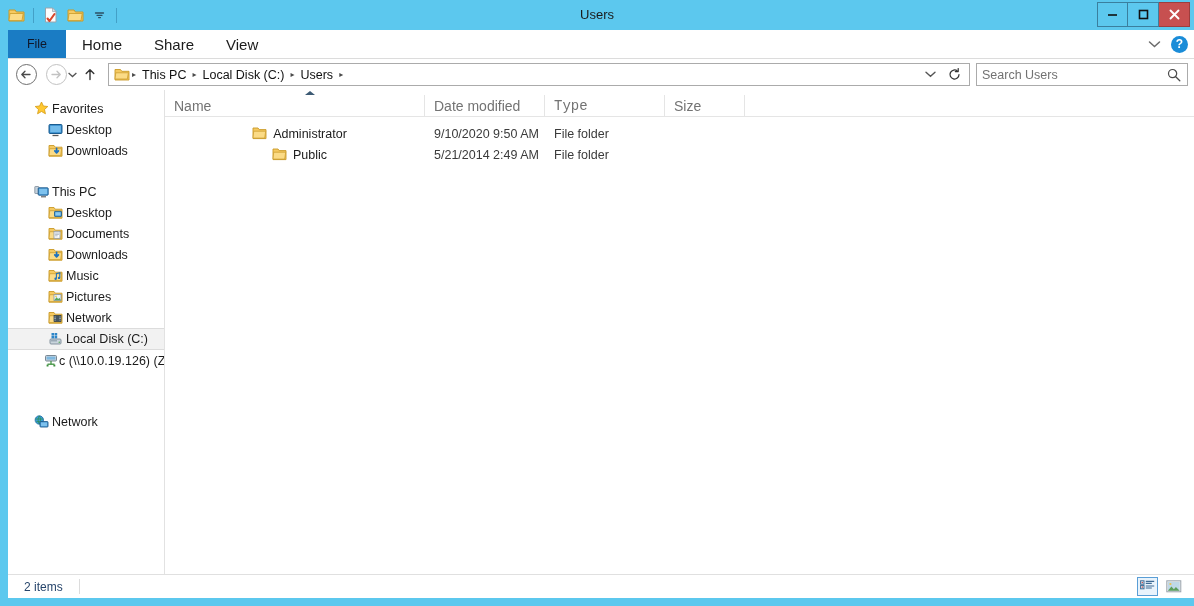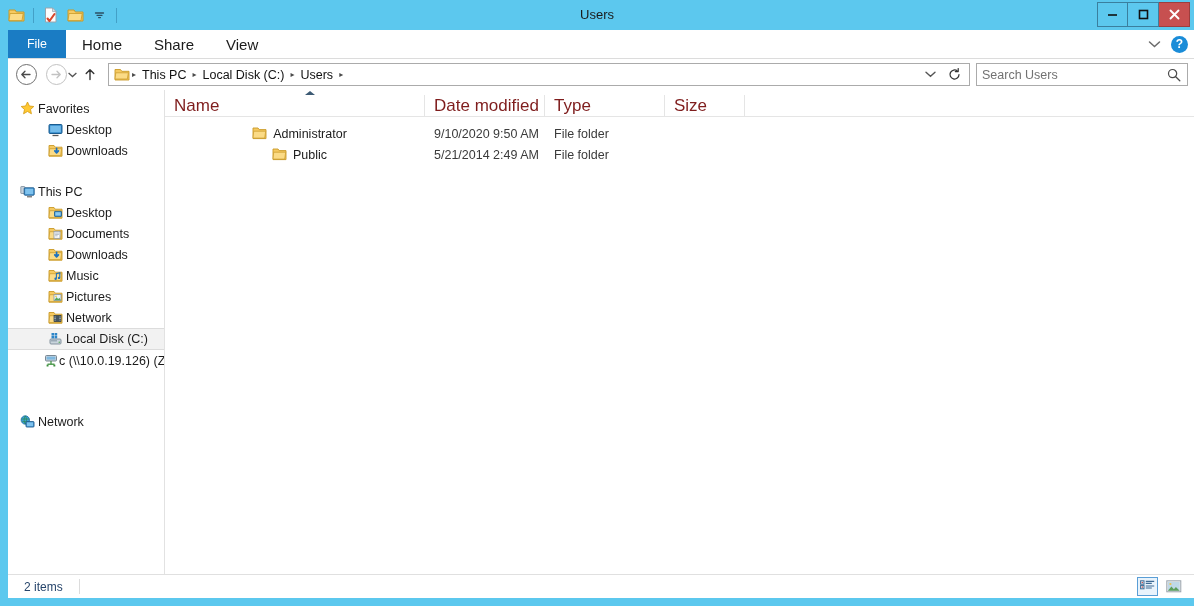--- a/index.html
+++ b/index.html
@@ -51,21 +51,21 @@
     position: absolute; left: 8px; top: 30px; width: 1186px; height: 29px;
     background: #ffffff; border-bottom: 1px solid #dcdcdc;
   }
   .tabs { display: flex; height: 28px; align-items: stretch; }
   .tab {
     display: flex; align-items: center; justify-content: center;
     padding: 0 16px; font-size: 15px; color: #1b1b1b;
     min-width: 54px; height: 28px;
   }
   .tab.file {
-    background: #1A7CC4; color: #ffffff; min-width: 58px; font-size: 12.5px;
+    background: #1A7CC4; color: #0f172a; min-width: 58px; font-size: 12.5px;
   }
   .ribbon-right {
     position: absolute; right: 6px; top: 0; height: 28px;
     display: flex; align-items: center; gap: 10px;
   }
   .chev-down { font-size: 11px; color: #707070; }
   .help-icon {
     width: 17px; height: 17px; border-radius: 50%;
     background: #1A8CD8; color: #fff; font-size: 12px; font-weight: bold;
     display: flex; align-items: center; justify-content: center;
@@ -120,45 +120,45 @@
   .sidebar {
     width: 157px; height: 484px; background: #fff;
     border-right: 1px solid #e2e2e2;
     padding-top: 8px; overflow: hidden;
   }
   .nav-item {
     height: 21px; display: flex; align-items: center;
     font-size: 12.5px; color: #1b1b1b; white-space: nowrap;
   }
   .nav-item .ico { width: 22px; display: flex; align-items: center; justify-content: center; }
-  .nav-item.lvl0 { padding-left: 8px; }
+  .nav-item.lvl0 { padding-left: 22px; }
   .nav-item.lvl1 { padding-left: 36px; }
   .nav-item.selected {
     background: #F2F2F2; border-top: 1px solid #DCDCDC; border-bottom: 1px solid #DCDCDC;
     width: 156px; height: 22px;
   }
   .nav-gap { height: 20px; }
 
   .content { flex: 1; height: 484px; background: #fff; position: relative; }
 
   
   .colheader {
     height: 22px; display: flex; align-items: stretch;
     border-bottom: 1px solid #e5e5e5;
     margin-top: 5px; position: relative;
   }
   .col {
     display: flex; align-items: center;
-    font-size: 17px; color: #7f1d1d;
+    font-size: 14px; color: #737373;
     padding-left: 9px; border-right: 1px solid #e5e5e5;
     background: #fff;
   }
   .col.name { width: 260px; }
   .col.date { width: 120px; }
-  .col.type { width: 120px; }
+  .col.type { width: 120px; font-family: Liberation Mono, monospace; }
   .col.size { width: 80px; }
   .sort-arrow {
     position: absolute; left: 140px; top: -4px;
     width: 0; height: 0;
     border-left: 5px solid transparent; border-right: 5px solid transparent;
     border-bottom: 4px solid #3c5a74;
   }
 
   .filerow {
     height: 21px; display: flex; align-items: center; font-size: 12.5px; color: #1b1b1b;

